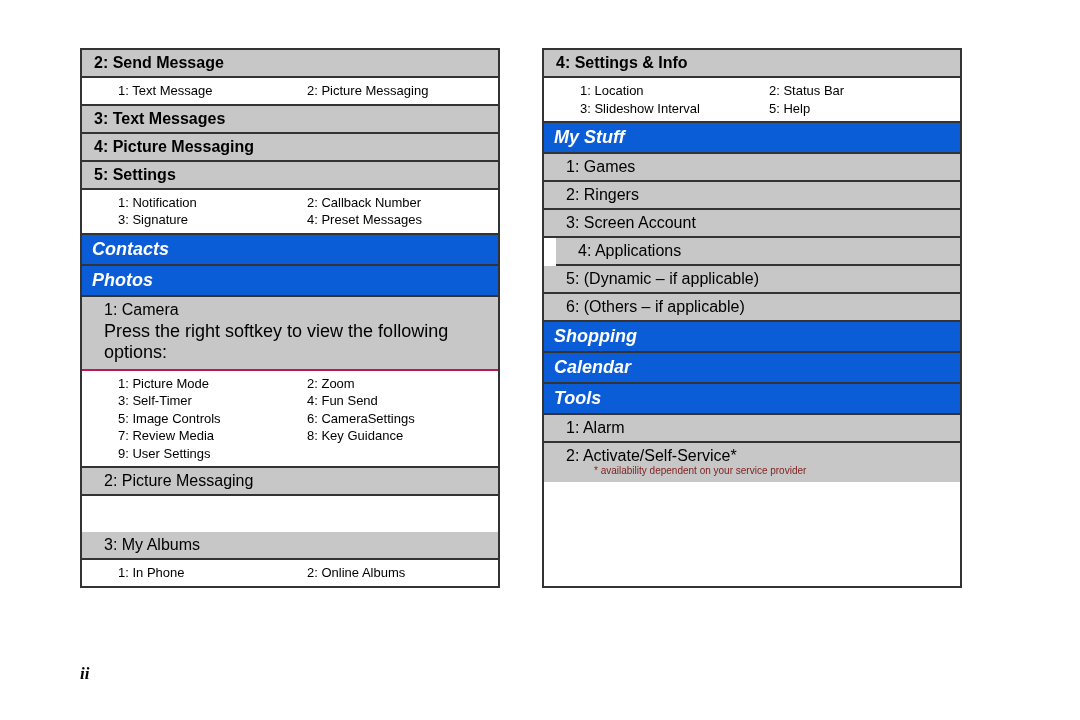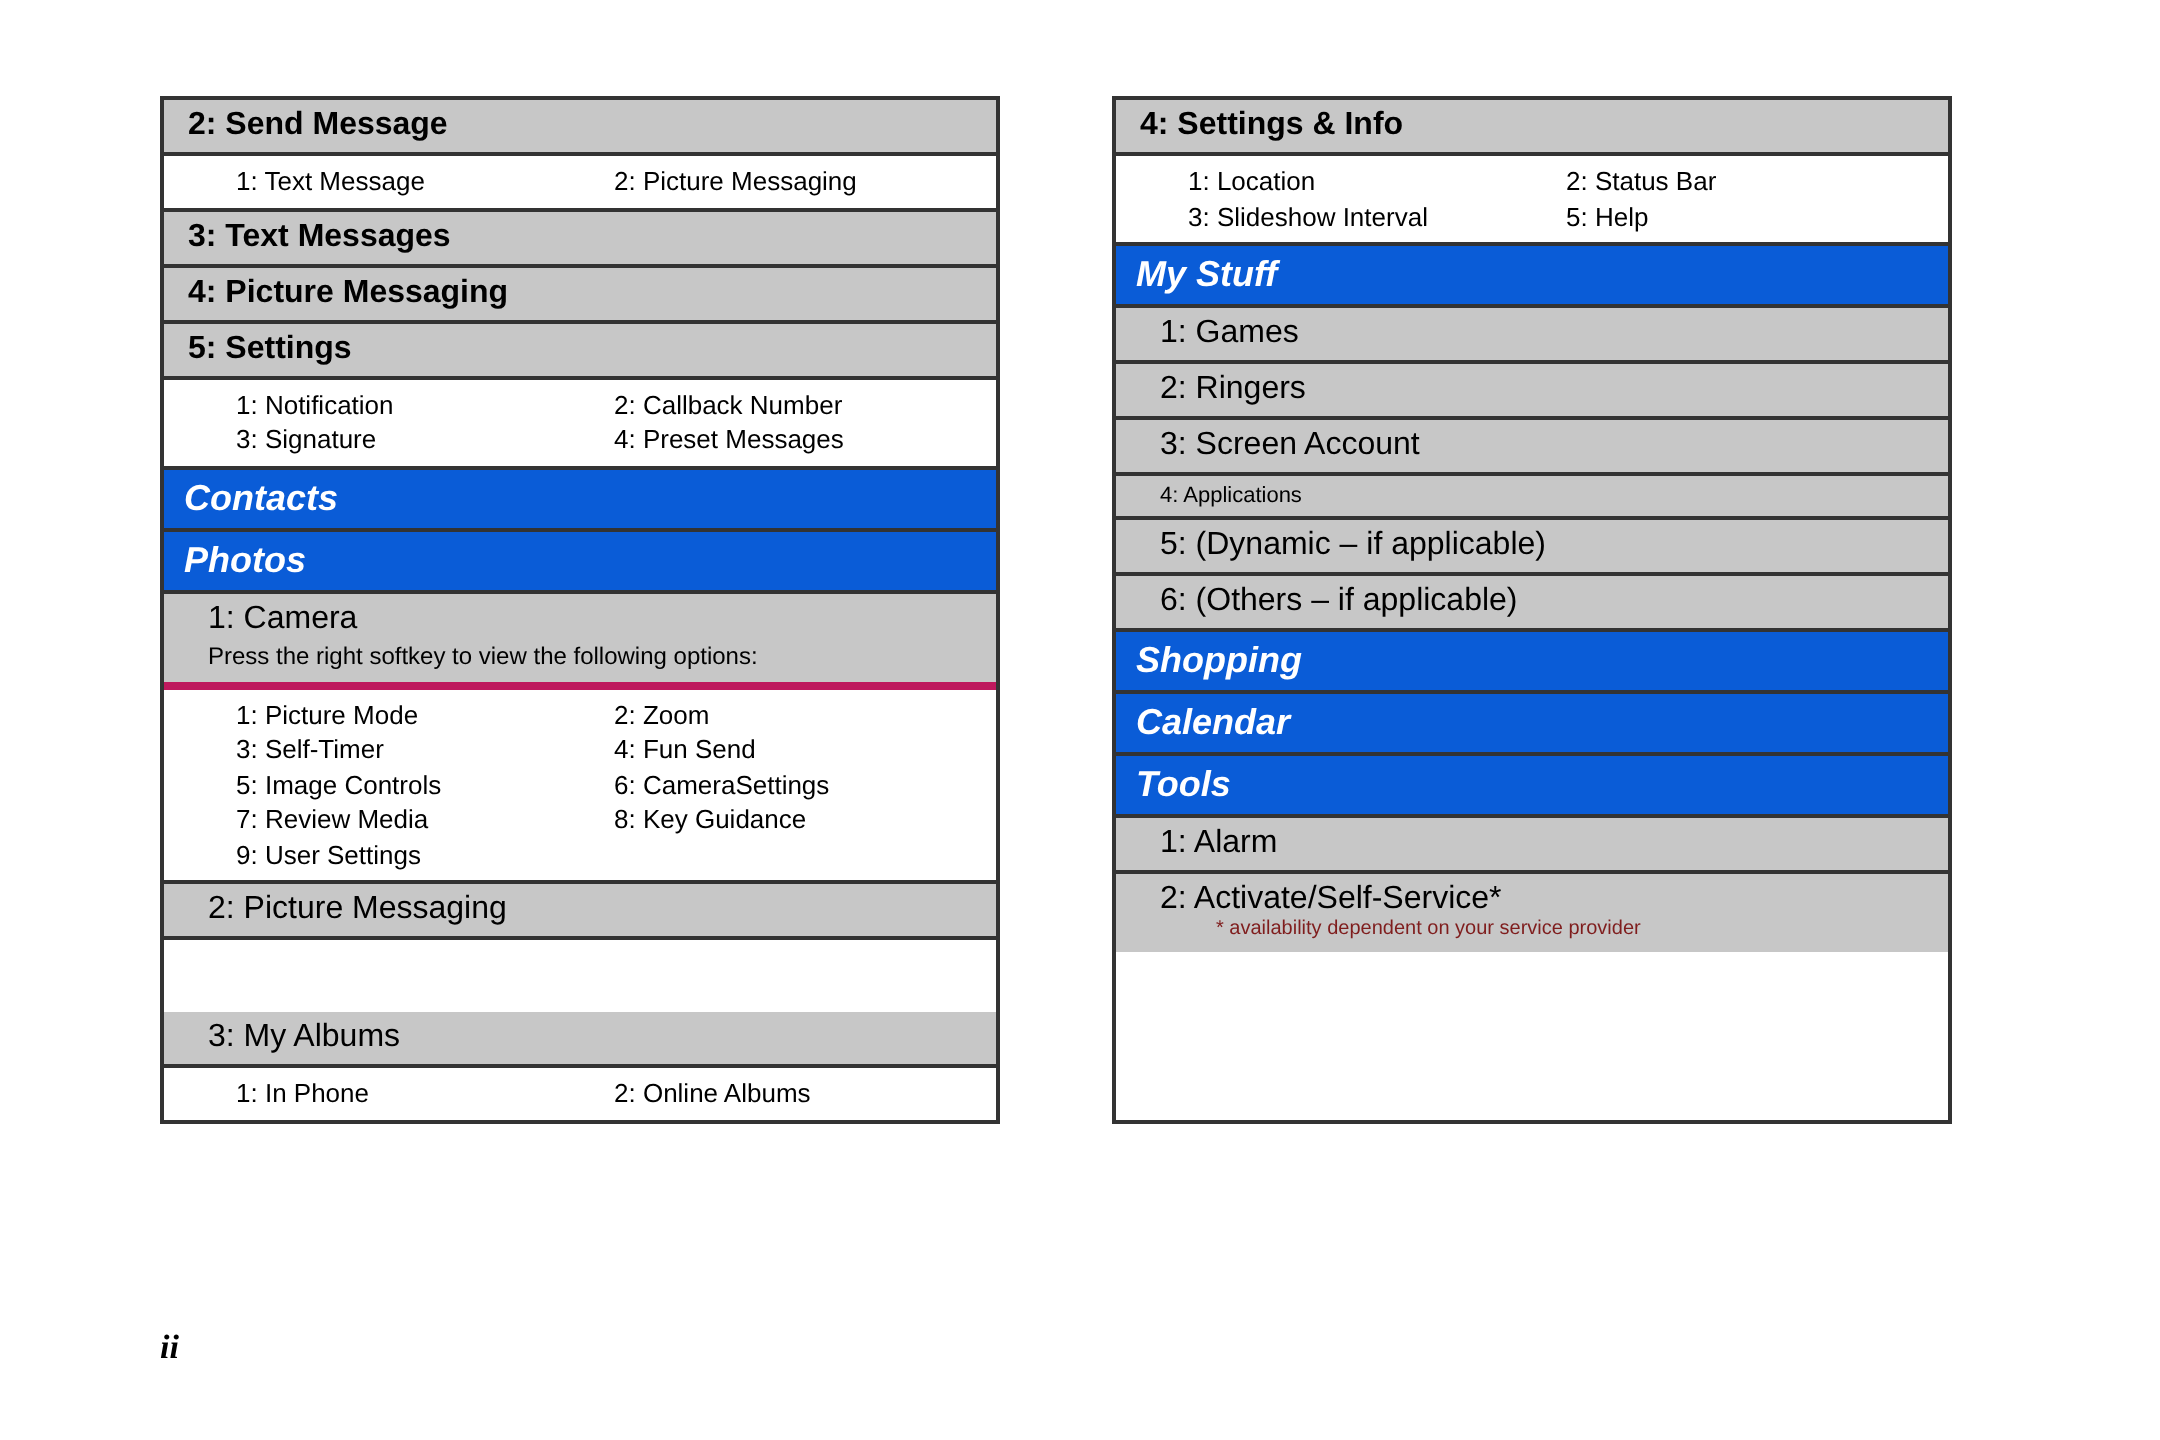--- a/index.html
+++ b/index.html
@@ -5,21 +5,21 @@
   * { box-sizing: border-box; margin: 0; padding: 0; }
   body {
     width: 1080px;
     height: 720px;
     background: #ffffff;
     font-family: "Helvetica Neue", Helvetica, Arial, sans-serif;
     position: relative;
   }
   .page {
     display: flex;
-    gap: 56px;
+    gap: 42px;
     padding: 48px 80px 0 80px;
   }
   .column {
     width: 420px;
     border: 2px solid #333;
     background: #fff;
   }
   .row-header {
     background: #0a5cd7;
     color: #fff;
@@ -42,24 +42,24 @@
   .row-sub {
     background: #fff;
     font-size: 13px;
     color: #000;
     padding: 4px 10px 4px 36px;
     border-bottom: 2px solid #333;
     line-height: 1.35;
   }
   .row-note {
     background: #c7c7c7;
-    font-size: 12px;
+    font-size: 18px;
     color: #000;
     padding: 2px 12px 6px 22px;
-    border-bottom: 4px solid #be185d;
+    border-bottom: 2px solid #be185d;
     font-weight: 400;
   }
   .two-col {
     display: grid;
     grid-template-columns: 1fr 1fr;
     column-gap: 8px;
   }
   .row-footnote {
     background: #c7c7c7;
     font-size: 10px;
@@ -138,21 +138,21 @@
         <span>1: Location</span>
         <span>2: Status Bar</span>
         <span>3: Slideshow Interval</span>
         <span>5: Help</span>
       </div>
     </div>
     <div class="row-header">My Stuff</div>
     <div class="row-item bold-indent" style="font-weight:400;font-size:16px;">1: Games</div>
     <div class="row-item bold-indent" style="font-weight:400;font-size:16px;">2: Ringers</div>
     <div class="row-item bold-indent" style="font-weight:400;font-size:16px;">3: Screen Account</div>
-    <div class="row-item bold-indent" style="font-weight:400;font-size:11px;">4: Applications</div>
+    <div class="row-item bold-indent" style="font-weight:400;font-size:16px;margin-left:12px;">4: Applications</div>
     <div class="row-item bold-indent" style="font-weight:400;font-size:16px;">5: (Dynamic – if applicable)</div>
     <div class="row-item bold-indent" style="font-weight:400;font-size:16px;">6: (Others – if applicable)</div>
     <div class="row-header">Shopping</div>
     <div class="row-header">Calendar</div>
     <div class="row-header">Tools</div>
     <div class="row-item bold-indent" style="font-weight:400;font-size:16px;">1: Alarm</div>
     <div class="row-item bold-indent with-note" style="font-weight:400;font-size:16px;">2: Activate/Self-Service*</div>
     <div class="row-footnote no-bottom">* availability dependent on your service provider</div>
   </div>
 </div>

